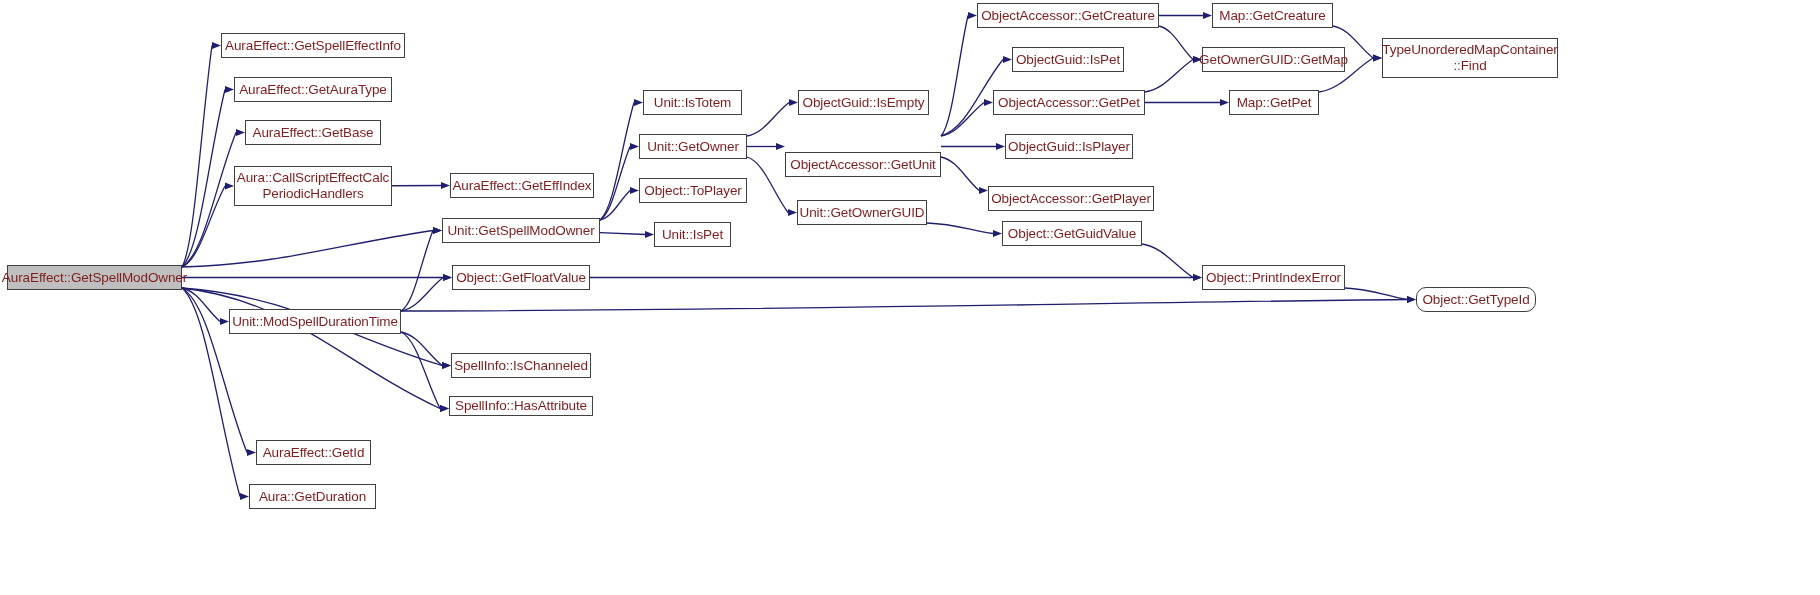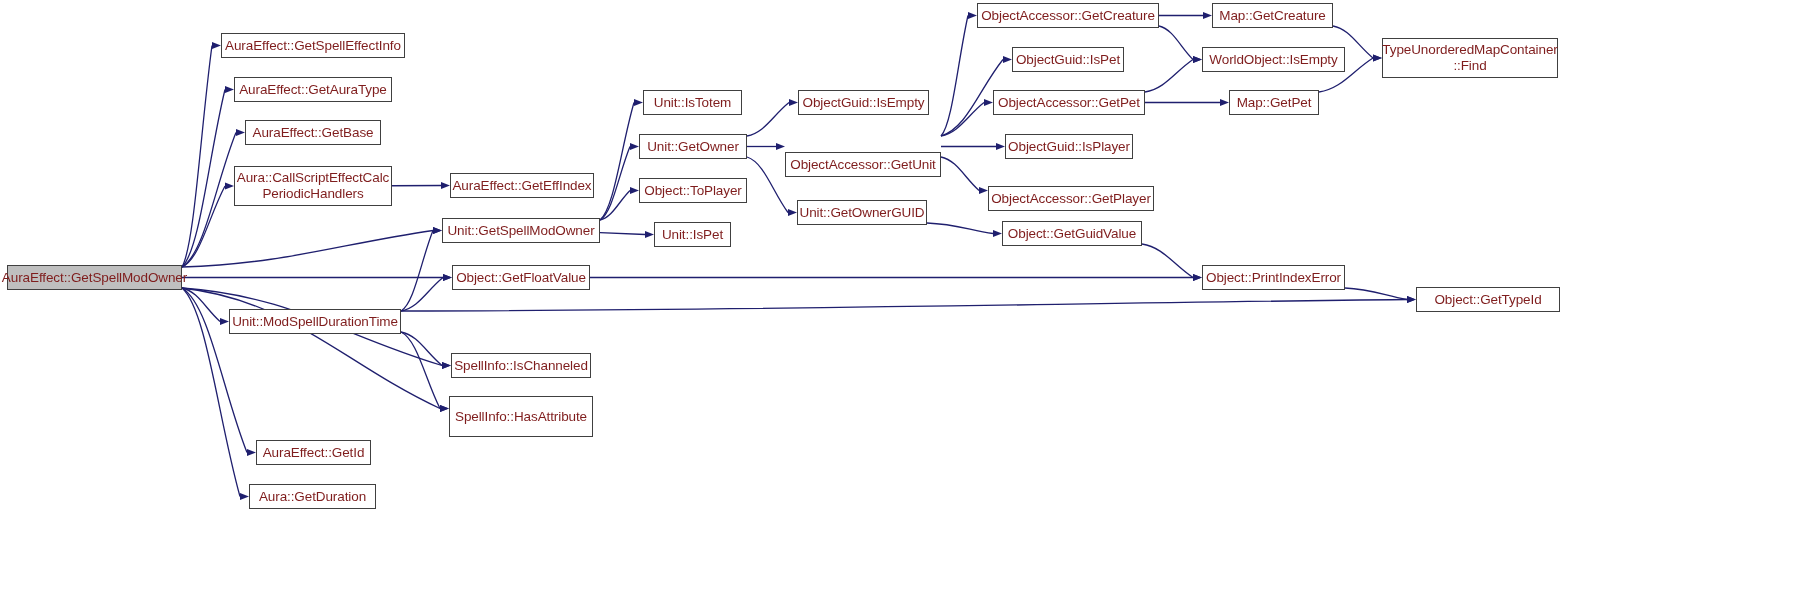--- a/index.html
+++ b/index.html
@@ -149,35 +149,35 @@
       <div class="node" style="left: 245px; top: 120px; width: 136px; height: 25px;">AuraEffect::GetBase</div>
       <div class="node" style="left: 234px; top: 166px; width: 158px; height: 40px;">Aura::CallScriptEffectCalc
 PeriodicHandlers</div>
       <div class="node" style="left: 229px; top: 309px; width: 172px; height: 25px;">Unit::ModSpellDurationTime</div>
       <div class="node" style="left: 256px; top: 440px; width: 115px; height: 25px;">AuraEffect::GetId</div>
       <div class="node" style="left: 249px; top: 484px; width: 127px; height: 25px;">Aura::GetDuration</div>
       <div class="node" style="left: 450px; top: 173px; width: 144px; height: 25px;">AuraEffect::GetEffIndex</div>
       <div class="node" style="left: 442px; top: 218px; width: 158px; height: 25px;">Unit::GetSpellModOwner</div>
       <div class="node" style="left: 452px; top: 265px; width: 138px; height: 25px;">Object::GetFloatValue</div>
       <div class="node" style="left: 451px; top: 353px; width: 140px; height: 25px;">SpellInfo::IsChanneled</div>
-      <div class="node" style="left: 449px; top: 396px; width: 144px; height: 41px;">SpellInfo::HasAttribute</div>
+      <div class="node" style="left: 449px; top: 396px; width: 144px; height: 20px;">SpellInfo::HasAttribute</div>
       <div class="node" style="left: 643px; top: 90px; width: 99px; height: 25px;">Unit::IsTotem</div>
       <div class="node" style="left: 639px; top: 134px; width: 108px; height: 25px;">Unit::GetOwner</div>
       <div class="node" style="left: 639px; top: 178px; width: 108px; height: 25px;">Object::ToPlayer</div>
       <div class="node" style="left: 654px; top: 222px; width: 77px; height: 25px;">Unit::IsPet</div>
       <div class="node" style="left: 798px; top: 90px; width: 131px; height: 25px;">ObjectGuid::IsEmpty</div>
       <div class="node" style="left: 785px; top: 152px; width: 156px; height: 25px;">ObjectAccessor::GetUnit</div>
       <div class="node" style="left: 797px; top: 200px; width: 130px; height: 25px;">Unit::GetOwnerGUID</div>
       <div class="node" style="left: 977px; top: 3px; width: 182px; height: 25px;">ObjectAccessor::GetCreature</div>
       <div class="node" style="left: 1012px; top: 47px; width: 112px; height: 25px;">ObjectGuid::IsPet</div>
       <div class="node" style="left: 993px; top: 90px; width: 152px; height: 25px;">ObjectAccessor::GetPet</div>
       <div class="node" style="left: 1005px; top: 134px; width: 128px; height: 25px;">ObjectGuid::IsPlayer</div>
       <div class="node" style="left: 988px; top: 186px; width: 166px; height: 25px;">ObjectAccessor::GetPlayer</div>
       <div class="node" style="left: 1002px; top: 221px; width: 140px; height: 25px;">Object::GetGuidValue</div>
       <div class="node" style="left: 1212px; top: 3px; width: 121px; height: 25px;">Map::GetCreature</div>
-      <div class="node" style="left: 1202px; top: 47px; width: 143px; height: 25px;">WorldObject::IsEmpty</div>
+      <div class="node" style="left: 1202px; top: 47px; width: 143px; height: 25px;">GetOwnerGUID::GetMap</div>
       <div class="node" style="left: 1229px; top: 90px; width: 90px; height: 25px;">Map::GetPet</div>
       <div class="node" style="left: 1202px; top: 265px; width: 143px; height: 25px;">Object::PrintIndexError</div>
       <div class="node" style="left: 1382px; top: 38px; width: 176px; height: 40px;">TypeUnorderedMapContainer
 ::Find</div>
-      <div class="node" style="left: 1416px; top: 287px; width: 144px; height: 25px;">Object::GetTypeId</div>
+      <div class="node" style="left: 1416px; top: 287px; width: 120px; height: 25px; border-radius: 10px;">Object::GetTypeId</div>
     </div>
 </div>
 
 </body></html>

